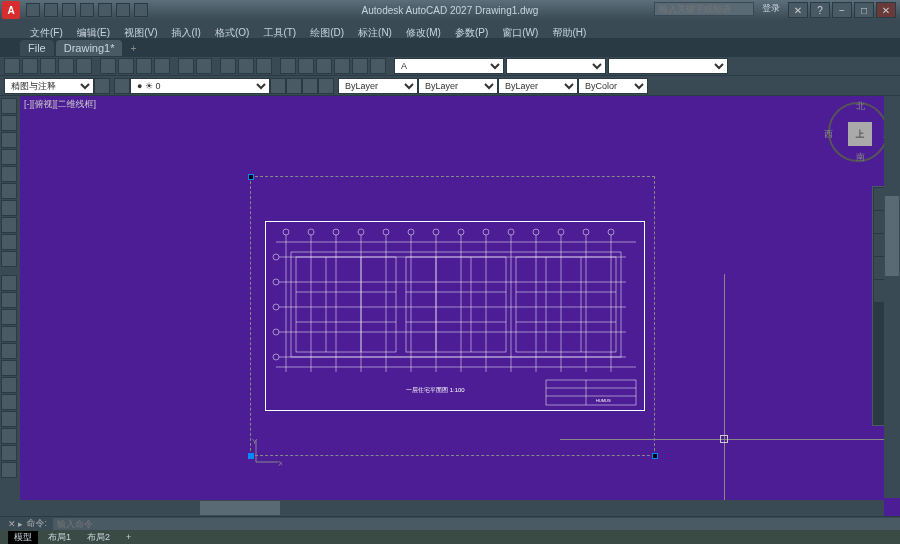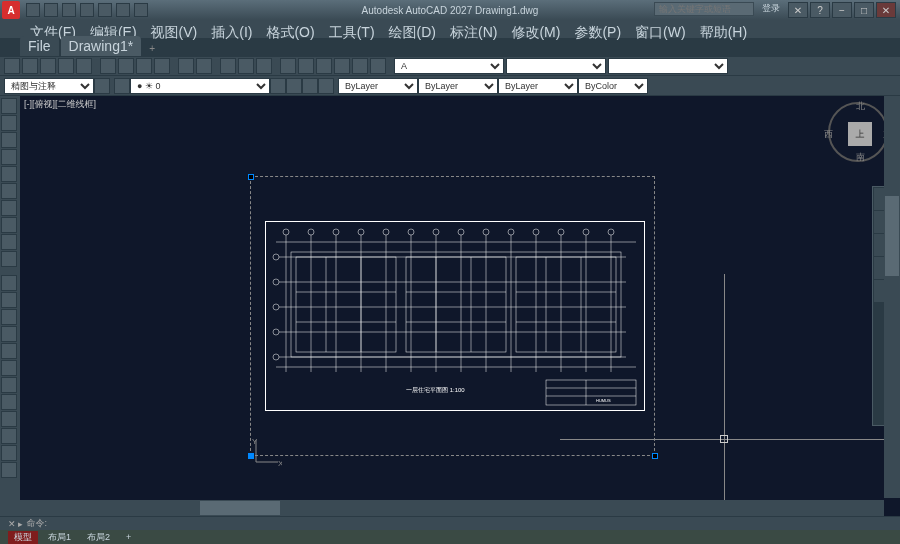--- a/index.html
+++ b/index.html
@@ -12,46 +12,46 @@
   .qat-btn { width: 14px; height: 14px; background: #4a5a64; border: 1px solid #2a3a44; }
   .title-center { position: absolute; left: 50%; transform: translateX(-50%); color: #c8d4dc; font-size: 10px; }
   .title-right { position: absolute; right: 4px; display: flex; gap: 2px; align-items: flex-start; }
   .search-box { width: 100px; height: 14px; background: #5a6a74; border: 1px solid #3a4a54; color: #aaa; font-size: 9px; padding-left: 4px; }
   .login-area { color: #c8d4dc; font-size: 9px; margin: 0 6px; }
   .win-btn { width: 20px; height: 16px; background: #4a5a64; border: 1px solid #2a3a44; display: flex; align-items: center; justify-content: center; color: #ccc; }
   .win-close { background: #6a3a3a; }
   
   
   .menubar { height: 18px; background: #3a4a54; display: flex; align-items: center; padding-left: 24px; gap: 2px; }
-  .menu-item { padding: 2px 6px; color: #c8d4dc; font-size: 14px; cursor: default; margin-top: 8px; }
+  .menu-item { padding: 2px 6px; color: #c8d4dc; font-size: 10px; cursor: default; margin-top: 8px; }
   
   
   .filetabs { height: 18px; background: #2a3a44; display: flex; align-items: flex-end; padding-left: 20px; }
-  .filetab { padding: 2px 8px; background: #3a4a54; color: #c8d4dc; font-size: 14px; border-top-left-radius: 4px; border-top-right-radius: 4px; margin-right: 2px; }
+  .filetab { padding: 2px 8px; background: #3a4a54; color: #c8d4dc; font-size: 11px; border-top-left-radius: 4px; border-top-right-radius: 4px; margin-right: 2px; }
   .filetab.active { background: #4a5a64; }
   .filetab-plus { padding: 2px 6px; color: #888; }
   
   
   .toolbar-row { height: 20px; background: #3a4a54; border-top: 1px solid #2a3a44; border-bottom: 1px solid #2a3a44; display: flex; align-items: center; padding-left: 4px; gap: 2px; }
   .tool-btn { width: 16px; height: 16px; background: #4a5a64; border: 1px solid #2a3a44; }
   .tool-sep { width: 4px; }
   .tool-select { height: 16px; background: #fff; border: 1px solid #2a3a44; font-size: 9px; color: #333; padding: 0 2px; }
   
   
   .toolbar-row2 { height: 20px; background: #3a4a54; border-bottom: 1px solid #2a3a44; display: flex; align-items: center; padding-left: 4px; gap: 0; }
   
   
   .main-area { display: flex; height: 420px; position: relative; }
   
   
   .left-palette { width: 20px; background: #3a4a54; display: flex; flex-direction: column; gap: 1px; padding-top: 2px; }
   .palette-btn { width: 16px; height: 16px; background: #4a5a64; border: 1px solid #2a3a44; margin-left: 1px; }
   
   
-  .canvas { flex: 1; background: #0f172a; position: relative; overflow: hidden; }
+  .canvas { flex: 1; background: #4c1d95; position: relative; overflow: hidden; }
   .viewport-label { position: absolute; top: 2px; left: 4px; color: #ccc; font-size: 9px; }
   
   
   .selection-box { position: absolute; border: 1px dashed #888; }
   .drawing-frame { position: absolute; border: 1px solid #fff; }
   .floorplan { position: absolute; }
   .floorplan line, .floorplan rect, .floorplan circle { stroke: #fff; stroke-width: 0.5; fill: none; }
   .grip { position: absolute; width: 6px; height: 6px; background: #000; border: 1px solid #0088ff; }
   .grip.base { background: #0088ff; }
   
@@ -76,21 +76,21 @@
   
   .arrow-green { position: absolute; right: -2px; top: -6px; width: 14px; height: 14px; background: #4caf50; border-radius: 50%; border: 1px solid #fff; }
   
   
   .cmdline { height: 14px; background: #3a4a54; border-top: 1px solid #2a3a44; display: flex; align-items: center; padding-left: 8px; color: #aaa; font-size: 9px; }
   .cmdline-input { flex: 1; background: #4a5a64; height: 12px; margin-left: 6px; border: none; color: #ccc; font-size: 9px; padding-left: 4px; }
   
   
   .layouttabs { height: 14px; background: #3a4a44; display: flex; align-items: center; padding-left: 8px; gap: 4px; font-size: 9px; color: #c8d4dc; }
   .layout-tab { padding: 0 6px; }
-  .layout-tab.active { background: #7f1d1d; }
+  .layout-tab.active { background: #000000; }
 </style>
 </head>
 <body>
 
 <div class="titlebar">
   <div class="app-logo">A</div>
   <div class="qat">
     <div class="qat-btn"></div>
     <div class="qat-btn"></div>
     <div class="qat-btn"></div>
@@ -330,20 +330,21 @@
       </div>
     <div class="scrollbar-h">
         <div class="scroll-thumb-h"></div>
       </div>
   </div>
 </div>
 
 <div class="cmdline">
   <span>✕ ▸</span>
   <span style="margin-left:4px">命令:</span>
+  <input class="cmdline-input" placeholder="输入命令" style="">
 </div>
 
 <div class="layouttabs">
   <span class="layout-tab active">模型</span>
   <span class="layout-tab">布局1</span>
   <span class="layout-tab">布局2</span>
   <span class="layout-tab">+</span>
 </div>
 
 </body></html>

